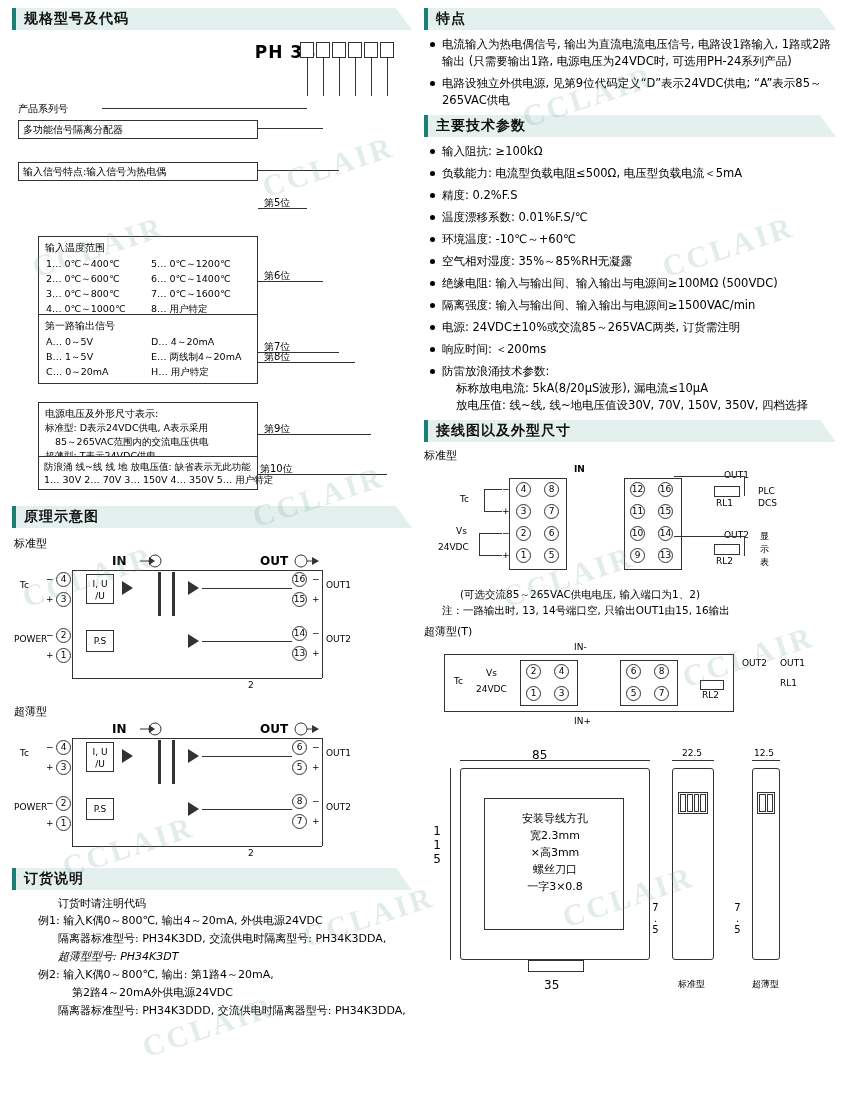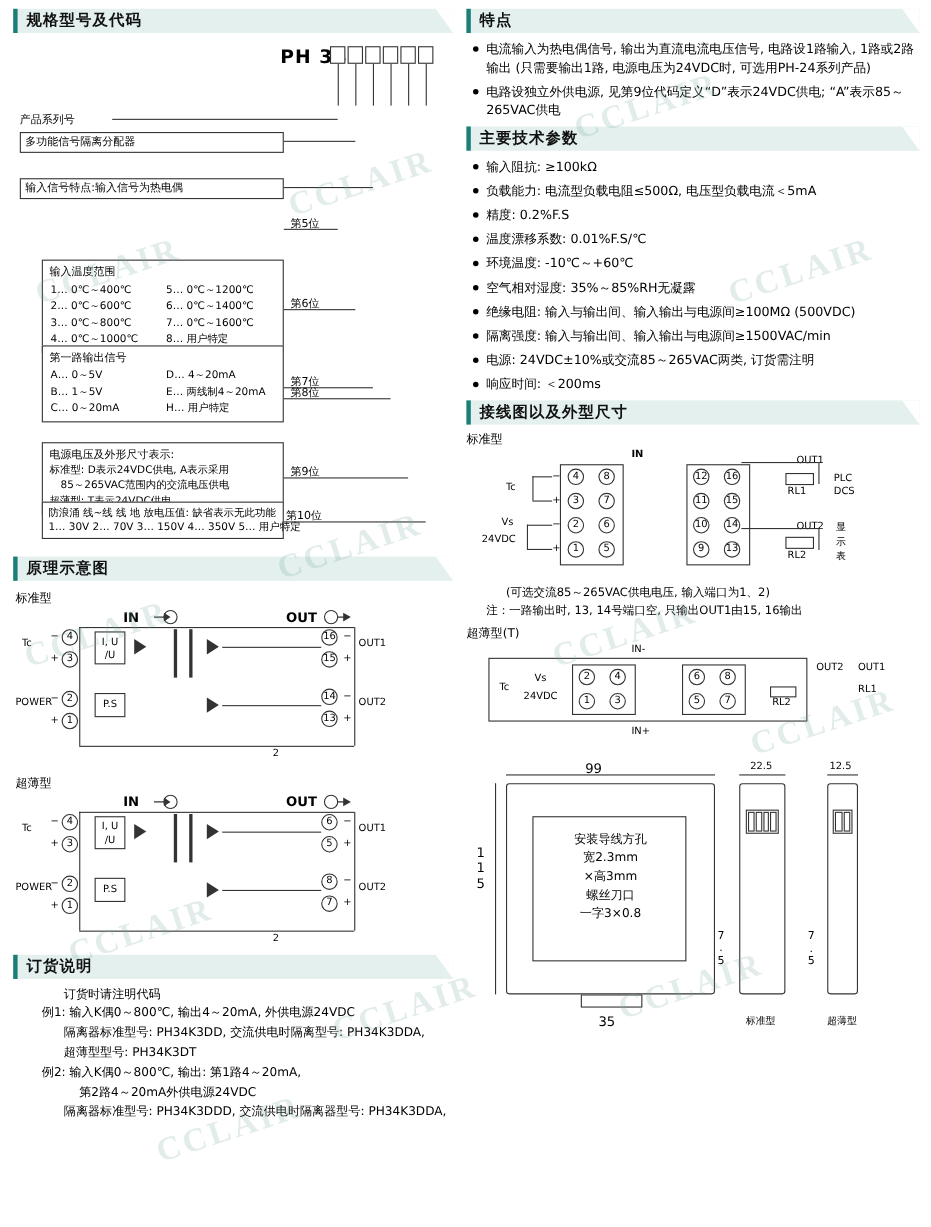--- a/index.html
+++ b/index.html
@@ -367,21 +367,21 @@
     </div>
 
     <div class="sec-head" style="margin-top:4px;">
       <div class="bar"></div>
       <div class="txt">订货说明</div>
     </div>
     <div class="order">
       <div class="h">订货时请注明代码</div>
       <p>例1:  输入K偶0～800℃, 输出4～20mA, 外供电源24VDC</p>
       <p style="margin-left:46px;">隔离器标准型号: PH34K3DD, 交流供电时隔离型号: PH34K3DDA,</p>
-      <p style="margin-left:46px;">超薄型型号: PH34K3DT</p>
+      <p style="margin-left:46px;font-style:italic;">超薄型型号: PH34K3DT</p>
       <p>例2:  输入K偶0～800℃, 输出: 第1路4～20mA,</p>
       <p style="margin-left:60px;">第2路4～20mA外供电源24VDC</p>
       <p style="margin-left:46px;">隔离器标准型号: PH34K3DDD, 交流供电时隔离器型号: PH34K3DDA,</p>
     </div>
   </div>
 
   <div class="col-right">
 
     <div class="sec-head">
       <div class="bar"></div>
@@ -400,20 +400,25 @@
       <li>输入阻抗: ≥100kΩ</li>
       <li>负载能力: 电流型负载电阻≤500Ω, 电压型负载电流＜5mA</li>
       <li>精度: 0.2%F.S</li>
       <li>温度漂移系数: 0.01%F.S/℃</li>
       <li>环境温度: -10℃～+60℃</li>
       <li>空气相对湿度: 35%～85%RH无凝露</li>
       <li>绝缘电阻: 输入与输出间、输入输出与电源间≥100MΩ (500VDC)</li>
       <li>隔离强度: 输入与输出间、输入输出与电源间≥1500VAC/min</li>
       <li>电源: 24VDC±10%或交流85～265VAC两类, 订货需注明</li>
       <li>响应时间: ＜200ms</li>
+      <li>
+        <span>防雷放浪涌技术参数:</span>
+        <span class="ind">标称放电电流: 5kA(8/20μS波形), 漏电流≤10μA</span>
+        <span class="ind">放电压值: 线~线, 线~地电压值设30V, 70V, 150V, 350V, 四档选择</span>
+      </li>
     </ul>
 
     <div class="sec-head">
       <div class="bar"></div>
       <div class="txt">接线图以及外型尺寸</div>
     </div>
 
     <div class="wire" style="height:140px;">
       <div class="sub-lbl" style="left:0; top:0;">标准型</div>
 
@@ -498,21 +503,21 @@
 
       <div style="position:absolute; left:276px; top:56px; width:24px; height:10px; border:1px solid #333; background:#fff;"></div>
       <div class="tiny" style="left:278px; top:66px;">RL2</div>
       <div class="tiny" style="left:318px; top:34px;">OUT2</div>
       <div class="tiny" style="left:356px; top:34px;">OUT1</div>
       <div class="tiny" style="left:356px; top:54px;">RL1</div>
     </div>
 
     <div class="dim" style="margin-top:12px;">
 
-      <div class="tiny" style="left:108px; top:2px; font-size:12px;">99</div>
+      <div class="tiny" style="left:108px; top:2px; font-size:12px;">85</div>
       <div class="ln lnh" style="left:36px; top:14px; width:190px; background:#333;"></div>
       <div class="dimbox" style="left:36px; top:22px; width:190px; height:192px; border-radius:3px;"></div>
       <div class="dimbox" style="left:60px; top:52px; width:140px; height:132px; border-width:1px;"></div>
       <div style="position:absolute; left:70px; top:64px; width:122px; font-size:11px; line-height:17px; text-align:center;">
         安装导线方孔<br>宽2.3mm<br>×高3mm<br>螺丝刀口<br>一字3×0.8
       </div>
       <div class="vlabel" style="left:6px; top:78px; font-size:12px;">115</div>
       <div class="ln lnv" style="left:26px; top:22px; height:192px;"></div>
       <div class="dimbox" style="left:104px; top:214px; width:56px; height:12px;"></div>
       <div class="tiny" style="left:120px; top:232px; font-size:12px;">35</div>

